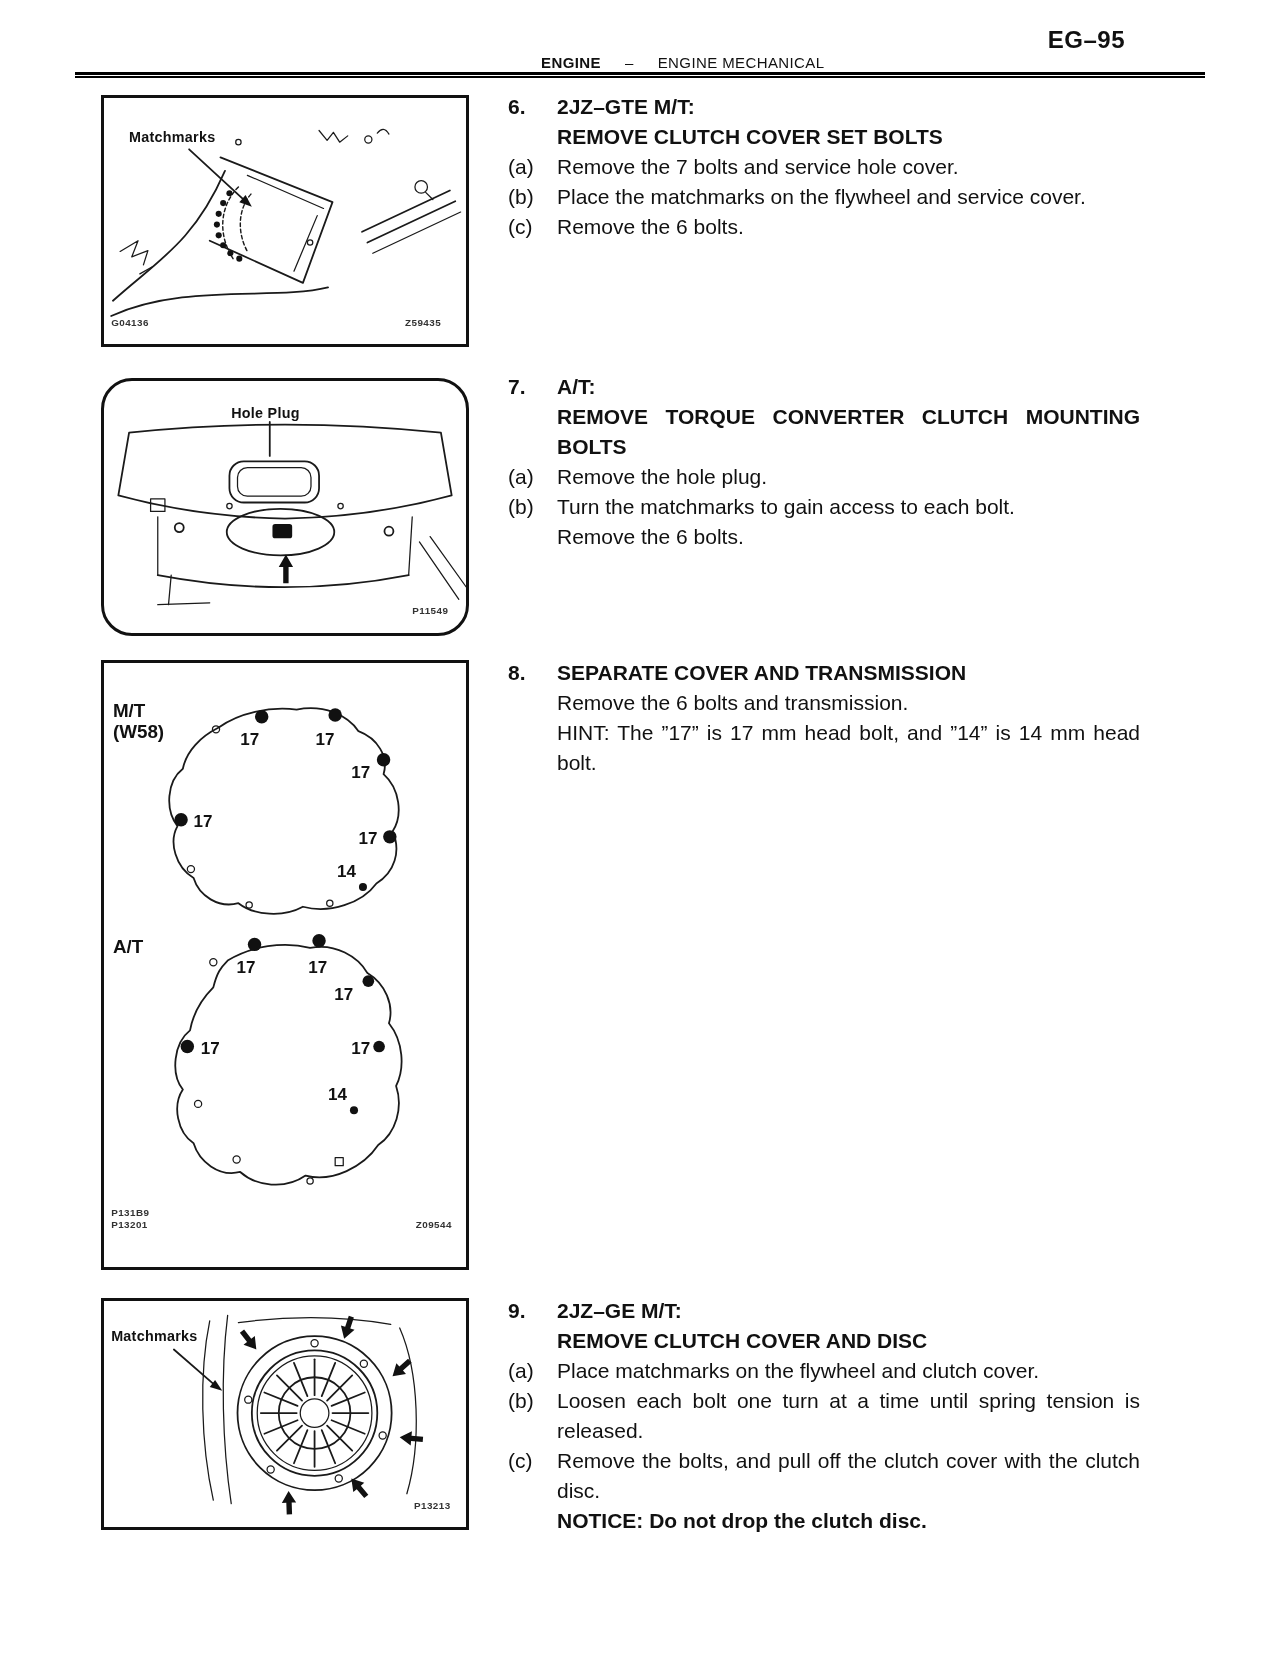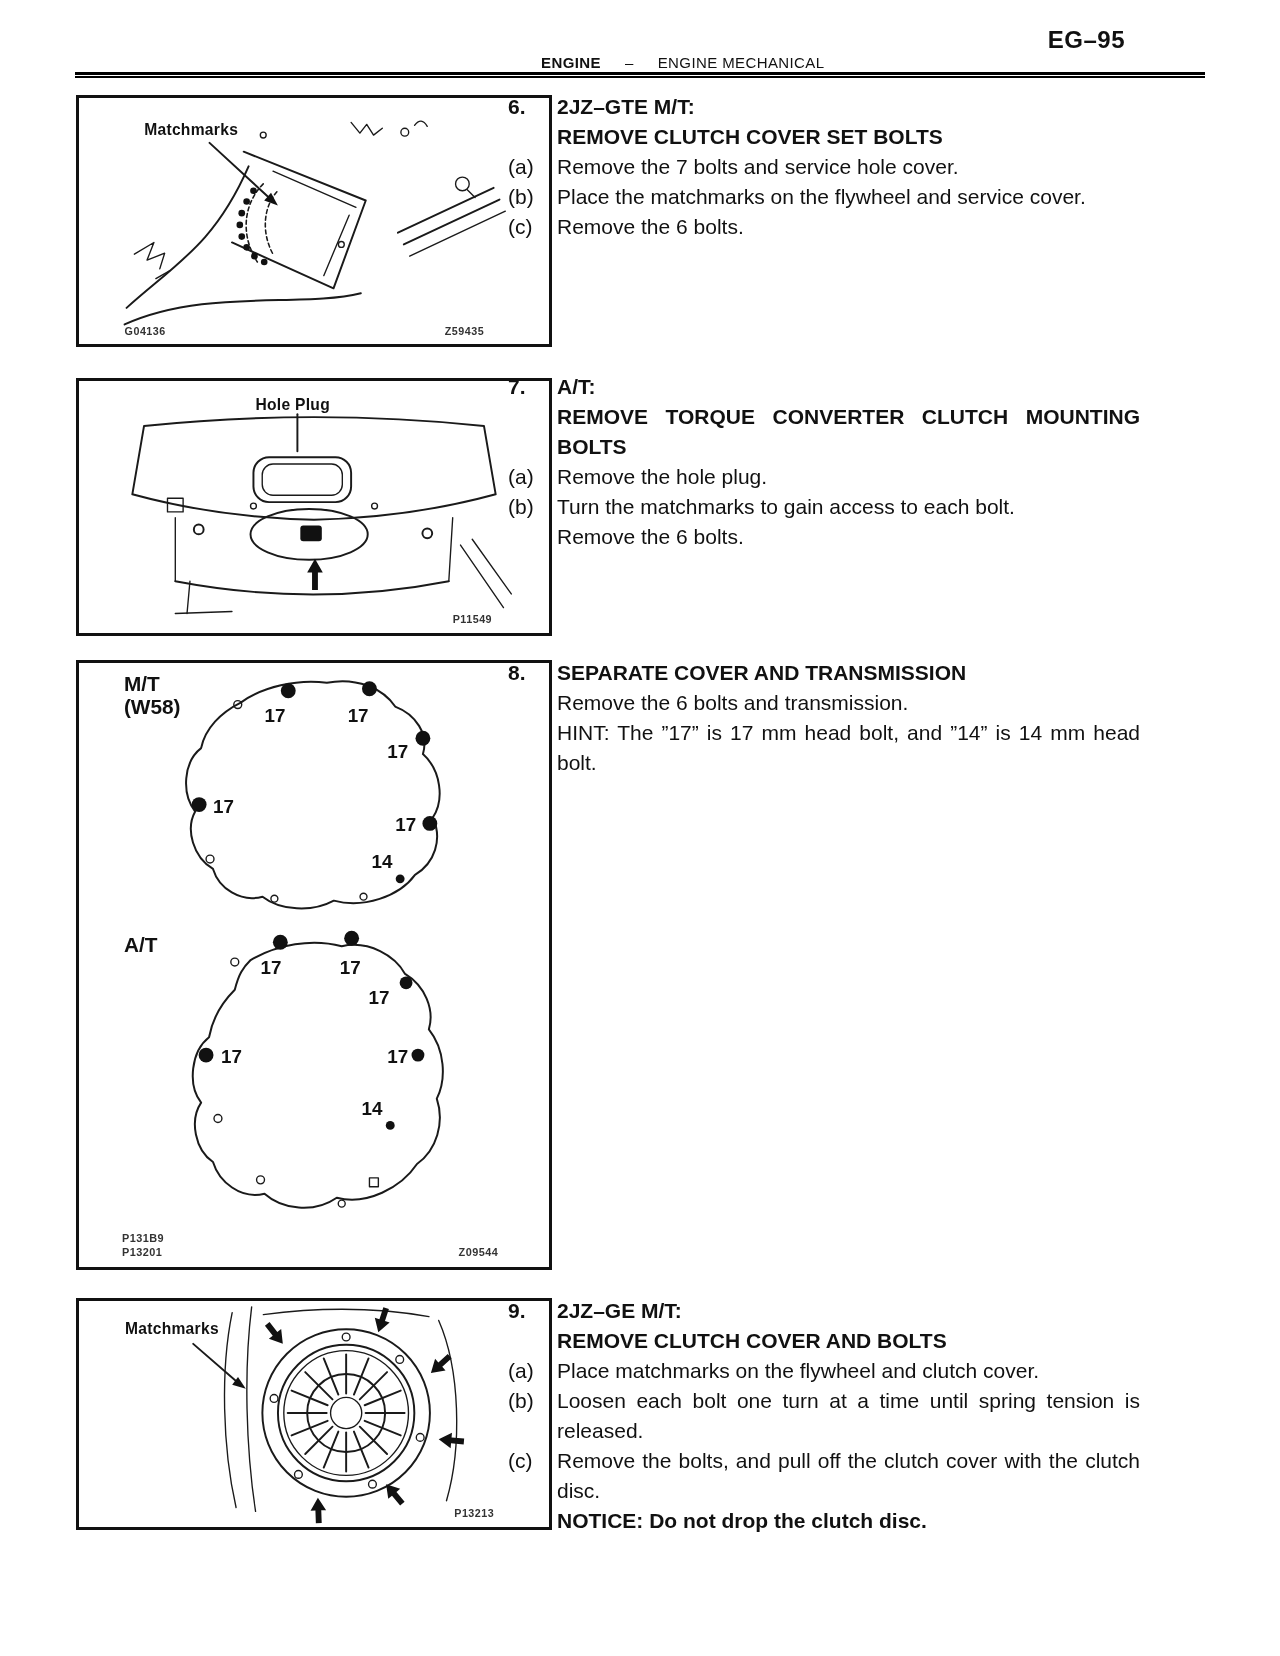--- a/index.html
+++ b/index.html
@@ -12,23 +12,23 @@
 
   
   .page-num { position:absolute; top:26px; right:155px; font-size:24px; font-weight:bold; letter-spacing:.5px; }
   .breadcrumb { position:absolute; top:54px; left:541px; font-size:15px; letter-spacing:.4px; white-space:nowrap; }
   .breadcrumb .b1 { font-weight:bold; }
   .breadcrumb .sep { display:inline-block; margin:0 24px; }
   .rule { position:absolute; top:72px; left:75px; width:1130px; height:6px;
           border-top:3px solid #000; border-bottom:2px solid #000; box-sizing:border-box; }
 
   
-  .figbox { position:absolute; left:76px; width:476px; border:3px solid #111; background:#fff; box-sizing:border-box; }
+  .figbox { position:absolute; left:101px; width:368px; border:3px solid #111; background:#fff; box-sizing:border-box; }
   #fig1 { top:95px;  height:252px; }
-  #fig2 { top:378px; height:258px; }
+  #fig2 { top:378px; height:258px;border-radius:31px; }
   #fig3 { top:660px; height:610px; }
   #fig4 { top:1298px;height:232px; }
   .figbox svg { display:block; width:100%; height:100%; }
 
   .lines path, .lines line, .lines circle, .lines ellipse, .lines rect, .lines polyline
     { fill:none; stroke:#1a1a1a; stroke-width:2; stroke-linecap:round; stroke-linejoin:round; }
   .lines .thin { stroke-width:1.4; }
   .lines .dash { stroke-dasharray:4 3; stroke-width:1.6; }
   .solid * { fill:#111; stroke:none; }
   svg text { fill:#111; stroke:none; }
@@ -316,21 +316,21 @@
     </div>
     <div class="body-ind">Remove the 6 bolts and transmission.</div>
     <div class="body-ind just">HINT: The ”17” is 17 mm head bolt, and ”14” is 14 mm head bolt.</div>
   </section>
 
   <section class="section" id="sec9">
     <div class="row">
       <div class="sec-num">9.</div>
       <div class="titles">
         <div>2JZ–GE M/T:</div>
-        <div>REMOVE CLUTCH COVER AND BOLTS</div>
+        <div>REMOVE CLUTCH COVER AND DISC</div>
       </div>
     </div>
     <div class="row">
       <div class="lbl">(a)</div>
       <div class="txt">Place matchmarks on the flywheel and clutch cover.</div>
     </div>
     <div class="row">
       <div class="lbl">(b)</div>
       <div class="txt just">Loosen each bolt one turn at a time until spring tension is released.</div>
     </div>

